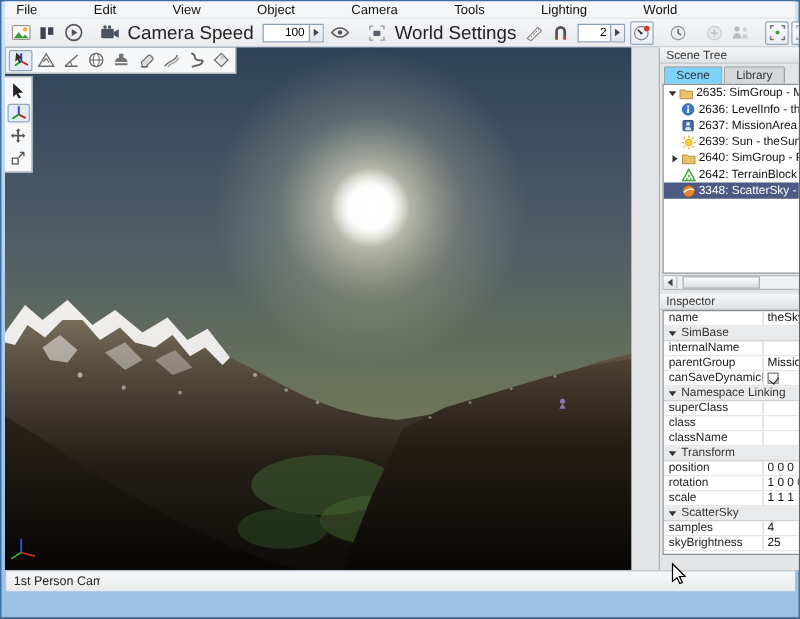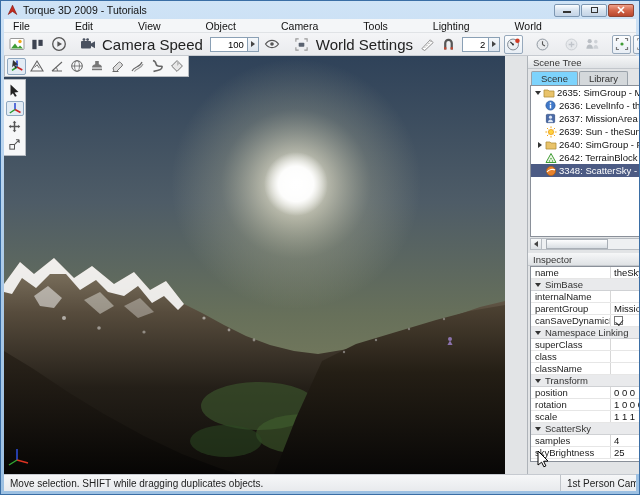--- a/index.html
+++ b/index.html
@@ -88,39 +88,20 @@
   .scell.mid { width:135px; border-left:1px solid #c0c4c9; }
   .scell.cam { width:76px; border-left:1px solid #c0c4c9; }
 
   .cursor { position:absolute; left:536px; top:449px; pointer-events:none; z-index:50; }
 </style>
 </head>
 <body>
 
 <div class="window">
 
-  <div class="titlebar">
-    <svg class="app-icon" viewBox="0 0 13 13">
-      <path d="M2.2 10.5 L6.5 1.2 L10.8 10.5 L6.5 7.4 Z" fill="#c42a1e" stroke="#7d140d" stroke-width="0.6"></path>
-    </svg>
-    <span class="title-text">Torque 3D 2009 - Tutorials</span>
-    <div class="winbtns">
-      <div class="wbtn">
-          <div class="glyph-min"></div>
-        </div>
-      <div class="wbtn">
-          <div class="glyph-max"></div>
-        </div>
-      <div class="wbtn close">
-        <svg width="8" height="8" viewBox="0 0 8 8">
-            <path d="M1 1 L7 7 M7 1 L1 7" stroke="#fff" stroke-width="1.6"></path>
-          </svg>
-      </div>
-    </div>
-  </div>
 
   <div class="menubar">
     <span class="menu-item">File</span>
     <span class="menu-item">Edit</span>
     <span class="menu-item">View</span>
     <span class="menu-item">Object</span>
     <span class="menu-item">Camera</span>
     <span class="menu-item">Tools</span>
     <span class="menu-item">Lighting</span>
     <span class="menu-item">World</span>
@@ -580,21 +561,20 @@
             <div class="ilbl">skyBrightness</div>
             <div class="ival">25</div>
           </div>
         </div>
 
       </div>
     </div>
   </div>
 
   <div class="statusbar">
-    <div class="scell msg">Move selection.  SHIFT while dragging duplicates objects.</div>
     <div class="scell cam">1st Person Camera</div>
   </div>
 
   <div class="cursor">
     <svg width="12" height="18" viewBox="0 0 12 18">
         <path d="M1 1 L11 11 L6.6 11.3 L8.9 15.9 L6.9 16.8 L4.6 12.2 L1 15z" fill="#fff" stroke="#000" stroke-width="1"></path>
       </svg>
   </div>
 
 </div>

